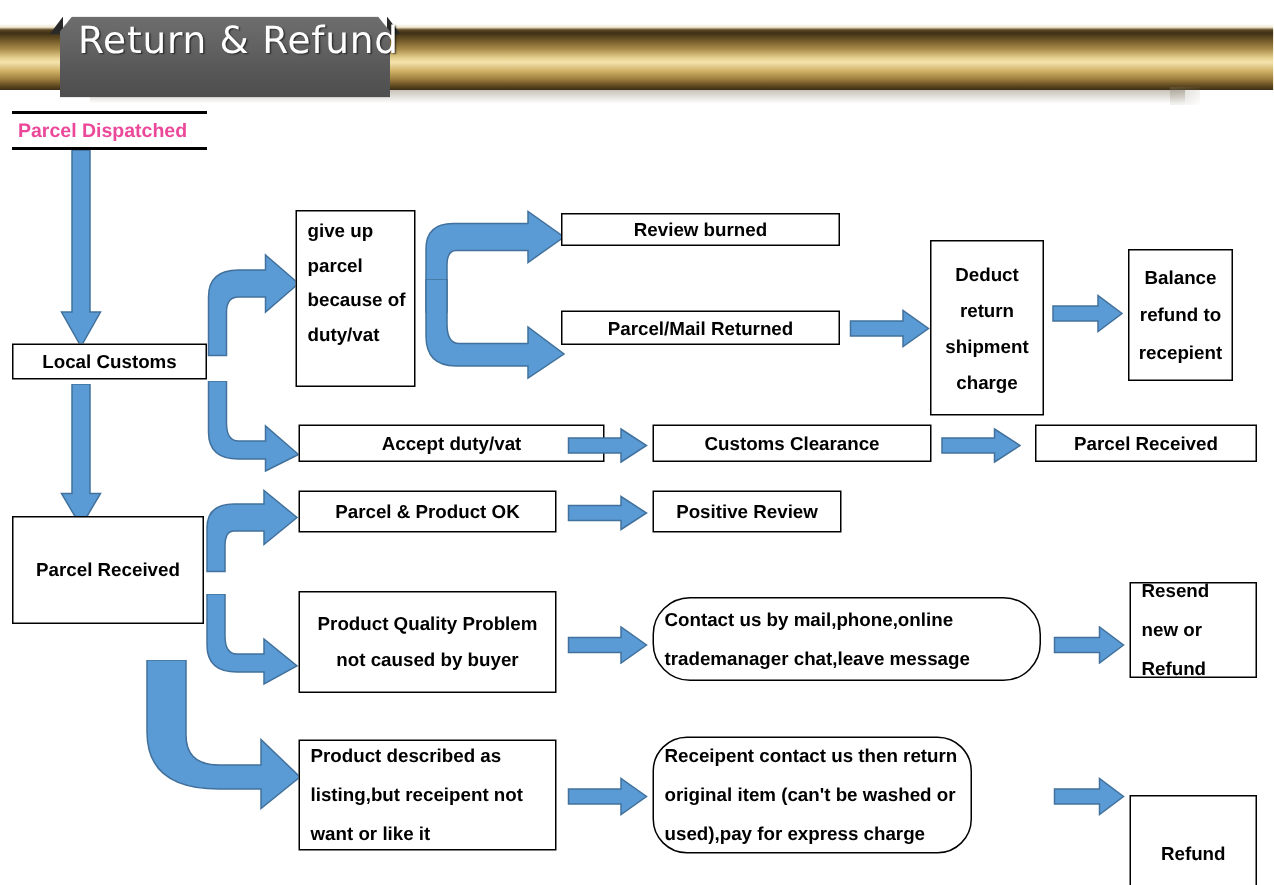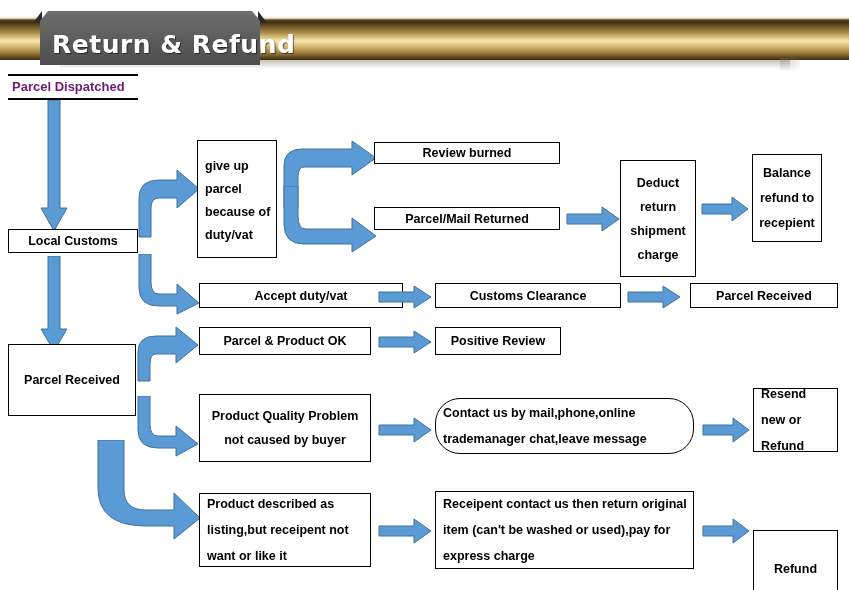--- a/index.html
+++ b/index.html
@@ -81,28 +81,28 @@
     top: 11px;
     width: 9px;
     height: 12px;
     background: #2a2a2a;
     -webkit-clip-path: polygon(0 0, 100% 100%, 0 100%);
     clip-path: polygon(0 0, 100% 100%, 0 100%);
   }
   .ribbon-title {
     position: absolute;
     left: 52px;
-    top: 30px;
+    top: 12px;
     width: 200px;
     font-size: 25px;
     letter-spacing: 0.5px;
     color: #ffffff;
     text-shadow: 1px 1px 1px rgba(0,0,0,0.55);
     font-family: "DejaVu Sans", sans-serif;
-    font-weight: 700;
+    font-weight: 400;
     white-space: nowrap;
   }
 
   
   .box {
     position: absolute;
     box-sizing: border-box;
     border: 1px solid #000000;
     background: #ffffff;
     color: #000000;
@@ -116,36 +116,36 @@
     padding: 0 4px;
     font-family: "Liberation Sans", sans-serif;
   }
   .box.left-align {
     justify-content: flex-start;
     text-align: left;
     padding-left: 7px;
   }
   .box.top-align {
     align-items: flex-start;
-    padding-top: 14px;
+    padding-top: 2px;
   }
   .header-rule {
     position: absolute;
     box-sizing: border-box;
     border-top: 2px solid #000000;
     border-bottom: 2px solid #000000;
     background: #ffffff;
     font-weight: bold;
     font-size: 13px;
     line-height: 22px;
     display: flex;
     align-items: center;
     padding-left: 4px;
     font-family: "Liberation Sans", sans-serif;
-    color: #701a75;
+    color: #ec4899;
   }
 
   
   .arrow {
     position: absolute;
   }
   .arrow svg { display: block; }
 </style>
 </head>
 <body>
@@ -233,21 +233,21 @@
   </div>
 
   <div class="box" style="left:620px; top:160px; width:76px; height:117px; line-height:24px;">Deduct return shipment charge</div>
 
   <div class="arrow" style="left:701px; top:196px;">
     <svg width="48" height="26" viewBox="0 0 48 26">
       <polygon points="1,8 31,8 31,1 47,13 31,25 31,18 1,18" fill="#5B9BD5" stroke="#41719C" stroke-width="1"></polygon>
     </svg>
   </div>
 
-  <div class="box" style="left:752px; top:154px; width:70px; height:88px; line-height:25px;">Balance refund to recepient</div>
+  <div class="box" style="left:752px; top:166px; width:70px; height:88px; line-height:25px;">Balance refund to recepient</div>
 
   <div class="box" style="left:199px; top:283px; width:204px; height:25px;">Accept duty/vat</div>
 
   <div class="arrow" style="left:378px; top:285px;">
     <svg width="54" height="24" viewBox="0 0 54 24">
       <polygon points="1,7 36,7 36,1 53,12 36,23 36,17 1,17" fill="#5B9BD5" stroke="#41719C" stroke-width="1"></polygon>
     </svg>
   </div>
 
   <div class="box" style="left:435px; top:283px; width:186px; height:25px;">Customs Clearance</div>
@@ -289,21 +289,21 @@
   <div class="box left-align" style="left:753px; top:388px; width:85px; height:64px; line-height:26px;">Resend new or Refund</div>
 
   <div class="box left-align" style="left:199px; top:493px; width:172px; height:74px; line-height:26px;">Product described as listing,but receipent not want or like it</div>
 
   <div class="arrow" style="left:378px; top:518px;">
     <svg width="54" height="26" viewBox="0 0 54 26">
       <polygon points="1,8 36,8 36,1 53,13 36,25 36,18 1,18" fill="#5B9BD5" stroke="#41719C" stroke-width="1"></polygon>
     </svg>
   </div>
 
-  <div class="box left-align" style="left:435px; top:491px; width:259px; height:78px; line-height:26px;">Receipent contact us then return original item (can't be washed or used),pay for express charge</div>
+  <div class="box left-align" style="left:435px; top:491px; width:213px; height:78px; line-height:26px;border-radius:23px;">Receipent contact us then return original item (can't be washed or used),pay for express charge</div>
 
   <div class="arrow" style="left:702px; top:518px;">
     <svg width="48" height="26" viewBox="0 0 48 26">
       <polygon points="1,8 31,8 31,1 47,13 31,25 31,18 1,18" fill="#5B9BD5" stroke="#41719C" stroke-width="1"></polygon>
     </svg>
   </div>
 
   <div class="box" style="left:753px; top:491px; width:85px; height:78px;margin-top:39px;">Refund</div>
 
 </div>

